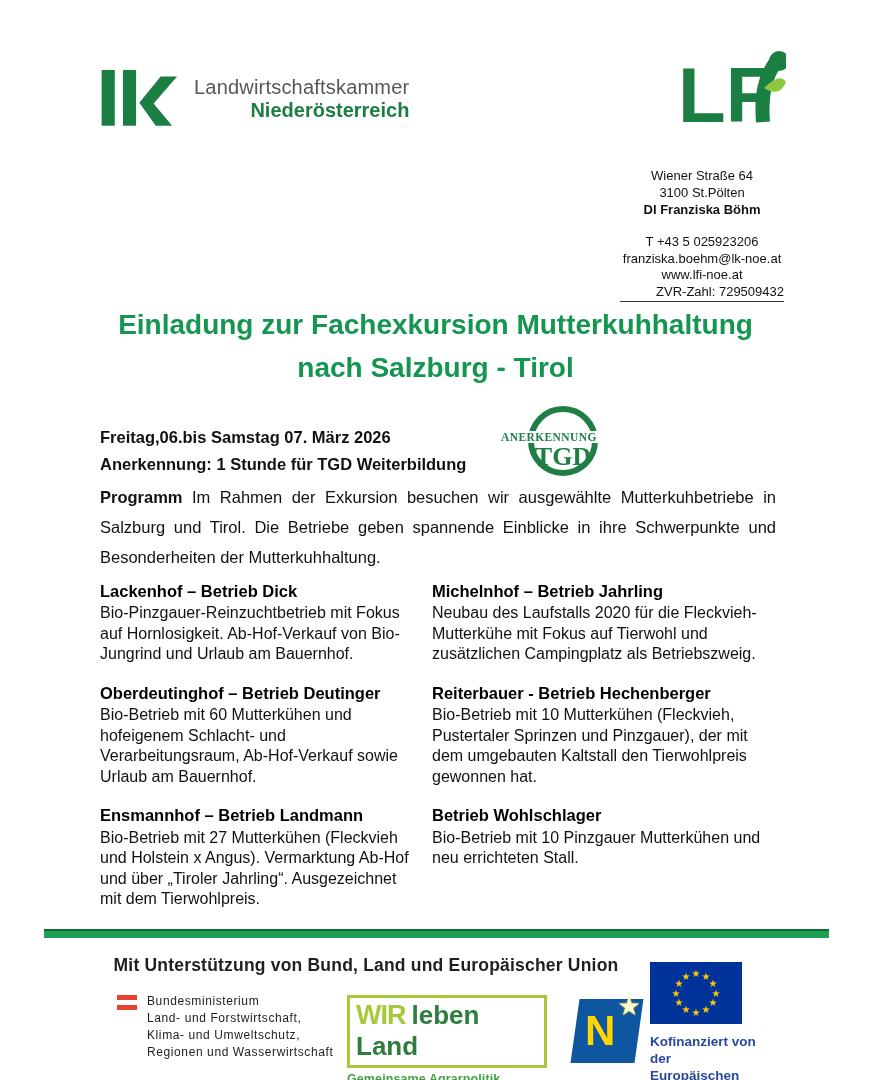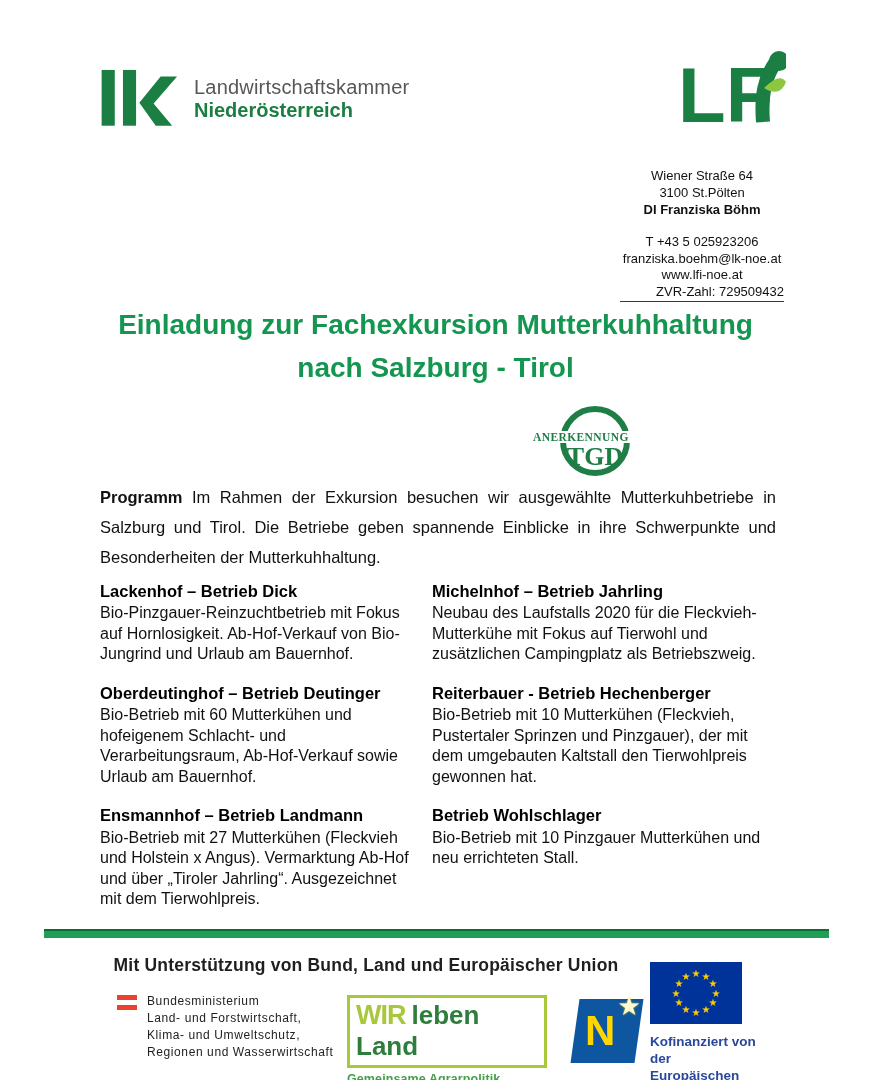--- a/index.html
+++ b/index.html
@@ -4,40 +4,40 @@
 <style>
   * { margin:0; padding:0; box-sizing:border-box; }
   html,body { background:#e9e9e9; }
   .page {
     position:relative; width:871px; height:1080px; margin:0 auto;
     background:#ffffff; overflow:hidden;
     font-family:"Liberation Sans", sans-serif; color:#1a1a1a;
   }
 
   
-  .lk-logo { position:absolute; left:100px; top:66px; display:flex; align-items:center; gap:12px; }
+  .lk-logo { position:absolute; left:100px; top:66px; display:flex; align-items:center; gap:12px;text-align:right; }
   .lk-text .l1 { font-size:20px; color:#575756; letter-spacing:0.2px; }
   .lk-text .l2 { font-size:20px; color:#1b7e42; font-weight:bold; }
 
   .lfi-logo { position:absolute; left:678px; top:44px; }
 
   
   .contact { position:absolute; right:87px; top:168px; text-align:center; font-size:13px; line-height:1.3; color:#111; }
   .contact .person { font-weight:bold; }
   .contact .gap { height:15px; }
   .contact .zvr { display:inline-block; border-bottom:1.5px solid #3a3a3a; padding-left:36px; }
 
   
   .title { position:absolute; left:0; right:0; top:303px; text-align:center;
            color:#149650; font-weight:bold; font-size:28px; line-height:1.55; }
 
   
   .event-info { position:absolute; left:100px; top:424px; font-weight:bold; font-size:16.5px; line-height:1.65; color:#111; }
 
-  .tgd-stamp { position:absolute; left:532px; top:404px; width:112px; height:80px; }
+  .tgd-stamp { position:absolute; left:500px; top:404px; width:112px; height:80px; }
   .tgd-ring { position:absolute; left:28px; top:2px; width:70px; height:70px;
               border:6px solid #1e7e45; border-radius:50%; }
   .tgd-anerkennung { position:absolute; left:0; top:27px; width:112px;
               font-family:"Liberation Serif", serif; font-weight:bold; font-size:11.5px;
               letter-spacing:0.4px; color:#1e7e45; background:transparent; }
   .tgd-anerkennung span { background:#fff; padding:0 1px; }
   .tgd-center { position:absolute; left:30px; top:38px; width:66px; text-align:center;
               font-family:"Liberation Serif", serif; font-weight:bold; font-size:26px; color:#1e7e45; }
 
   
@@ -118,20 +118,24 @@
     <div>franziska.boehm@lk-noe.at</div>
     <div>www.lfi-noe.at</div>
     <div><span class="zvr">ZVR-Zahl: 729509432</span></div>
   </div>
 
   <div class="title">
     <div>Einladung zur Fachexkursion Mutterkuhhaltung</div>
     <div>nach Salzburg - Tirol</div>
   </div>
 
+  <div class="event-info">
+    <div>Freitag,06.bis Samstag 07. März 2026</div>
+    <div>Anerkennung: 1 Stunde für TGD Weiterbildung</div>
+  </div>
 
   <div class="tgd-stamp">
     <div class="tgd-ring"></div>
     <div class="tgd-anerkennung"><span>ANERKENNUNG</span></div>
     <div class="tgd-center">TGD</div>
   </div>
 
   <p class="program"><span class="lead">Programm</span><span> Im Rahmen der Exkursion besuchen wir ausgewählte Mutterkuhbetriebe in Salzburg und Tirol. Die Betriebe geben spannende Einblicke in ihre Schwerpunkte und Besonderheiten der Mutterkuhhaltung.</span></p>
 
   <div class="farms">

